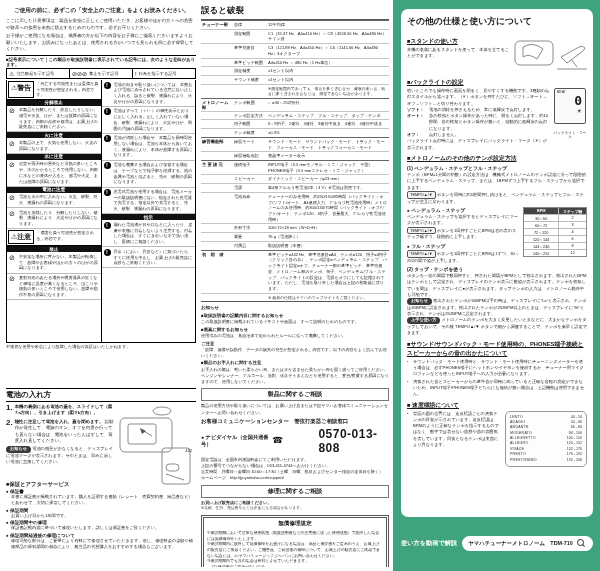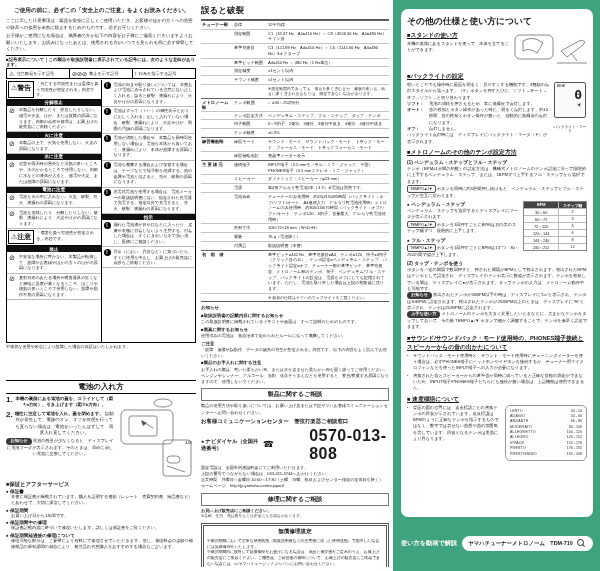--- a/index.html
+++ b/index.html
@@ -21,21 +21,21 @@
   .alertbox{display:flex;border-bottom:1px solid #000;}
   .alertbox .alabel{border:1.5px solid #000;font-weight:bold;font-size:7px;padding:1px 2px;margin:1px;white-space:nowrap;}
   .alertbox .adesc{font-size:4.1px;line-height:1.35;padding:1px;}
   .whead{background:#111;color:#fff;font-size:4.6px;font-weight:bold;text-align:center;padding:0.5px 0;}
   .witem{display:flex;gap:2px;padding:1.5px 2px;border-bottom:0.5px solid #bbb;font-size:4.1px;line-height:1.4;}
   .wicon{flex:0 0 8px;}
   .glyph-prohibit{font-size:7px;line-height:1;}
   .glyph-instruct{display:inline-block;width:7px;height:7px;background:#000;color:#fff;border-radius:50%;
       font-size:5.5px;font-weight:bold;text-align:center;line-height:7px;}
   .safety-foot{font-size:4.1px;margin-top:1px;}
-  #battery{position:absolute;left:6px;top:380px;width:190px;height:90px;border-top:1.5px solid #000;text-align:center;}
+  #battery{position:absolute;left:6px;top:388px;width:190px;height:90px;border-top:1.5px solid #000;}
   .bat-title{font-size:7.5px;font-weight:bold;border-bottom:1px solid #000;padding:1px 0;}
   .bat-body{display:flex;gap:4px;margin-top:2px;}
   .bat-steps{width:108px;}
   .step{display:flex;gap:2px;margin-bottom:2px;}
   .stepnum{font-size:8px;font-weight:bold;line-height:1;}
   .steptext{font-size:4.4px;line-height:1.45;}
   .badge{display:inline-block;background:#3a3a3a;color:#fff;border-radius:5px;padding:0 4px;
          font-size:4.2px;font-weight:bold;line-height:1.6;vertical-align:top;}
   .bat-note{font-size:4.2px;line-height:1.45;margin-top:2px;}
   .bat-art{flex:1;position:relative;}
@@ -54,31 +54,31 @@
   .spec-label{flex:0 0 32px;font-size:4.1px;padding:1px;}
   .spec-value{flex:1;font-size:4.1px;line-height:1.4;padding:1px;}
   .spec-row.note .spec-value{font-size:3.9px;color:#333;}
   .notices{margin-top:3px;font-size:4.1px;line-height:1.45;}
   .notices .nh{font-weight:bold;font-size:4.4px;margin-top:1.5px;}
   .boxhead{border:1px solid #777;text-align:center;font-size:6px;font-weight:bold;margin:4px 0 2px 0;padding:1px;}
   .contact-line{font-size:5.4px;font-weight:bold;margin-top:2px;}
   .dial{display:flex;align-items:center;gap:3px;margin:2px 0;}
   .dial-label{font-size:5.2px;font-weight:bold;}
   .phone-icon{font-size:9px;line-height:1;}
-  .phone{font-size:16px;font-weight:bold;letter-spacing:0.5px;margin-left:32px;}
+  .phone{font-size:12px;font-weight:bold;letter-spacing:0.5px;margin-left:32px;}
   .contact-small{font-size:4.1px;line-height:1.5;}
   .freebox{border:1px solid #555;outline:1px solid #555;outline-offset:-3px;padding:4px 5px;margin-top:3px;}
   .freebox .fb-title{text-align:center;font-size:5.6px;font-weight:bold;margin-bottom:2px;}
   .fb-line{font-size:3.9px;line-height:1.45;}
   .fb-line.ind1{margin-left:5px;}
   
   #greenpane{position:absolute;left:393px;top:0;width:207px;height:571px;background:#3fa37d;}
   #card{position:absolute;left:401px;top:9px;width:192px;height:508px;background:#fff;border-radius:7px;
         padding:7px 6px;box-sizing:border-box;overflow:hidden;}
-  .card-title{font-size:8.8px;font-weight:bold;margin-bottom:3px;}
+  .card-title{font-size:8.8px;font-weight:bold;margin-bottom:9px;}
   .sec-h{font-size:5.8px;font-weight:bold;text-decoration:underline;margin:3px 0 1px 0;}
   .sub-h{font-size:4.8px;font-weight:bold;margin:2px 0 1px 0;}
   .body-t{font-size:4.2px;line-height:1.5;}
   .mode-row{display:flex;font-size:4.2px;line-height:1.5;}
   .mode-name{flex:0 0 22px;font-weight:bold;}
   .btn-chip{display:inline-block;border:0.7px solid #555;border-radius:2px;padding:0 2px;font-size:3.9px;background:#f4f4f4;}
   .stand-art{float:right;width:74px;height:38px;margin-left:3px;}
   .bl-art{float:right;width:34px;margin-left:3px;text-align:center;}
   .bl-screen{border:1px solid #555;border-radius:2px;width:30px;height:34px;margin:0 auto;position:relative;background:#fafafa;}
   .bl-beat{font-size:3.5px;text-align:left;padding:1px 0 0 2px;color:#333;}

